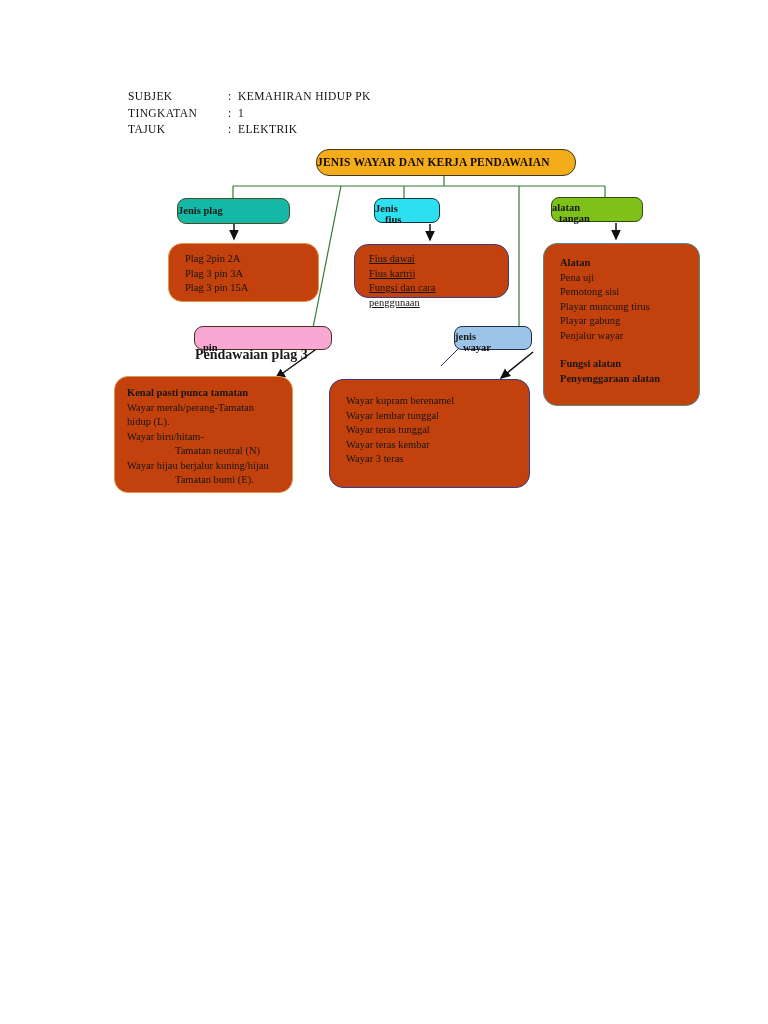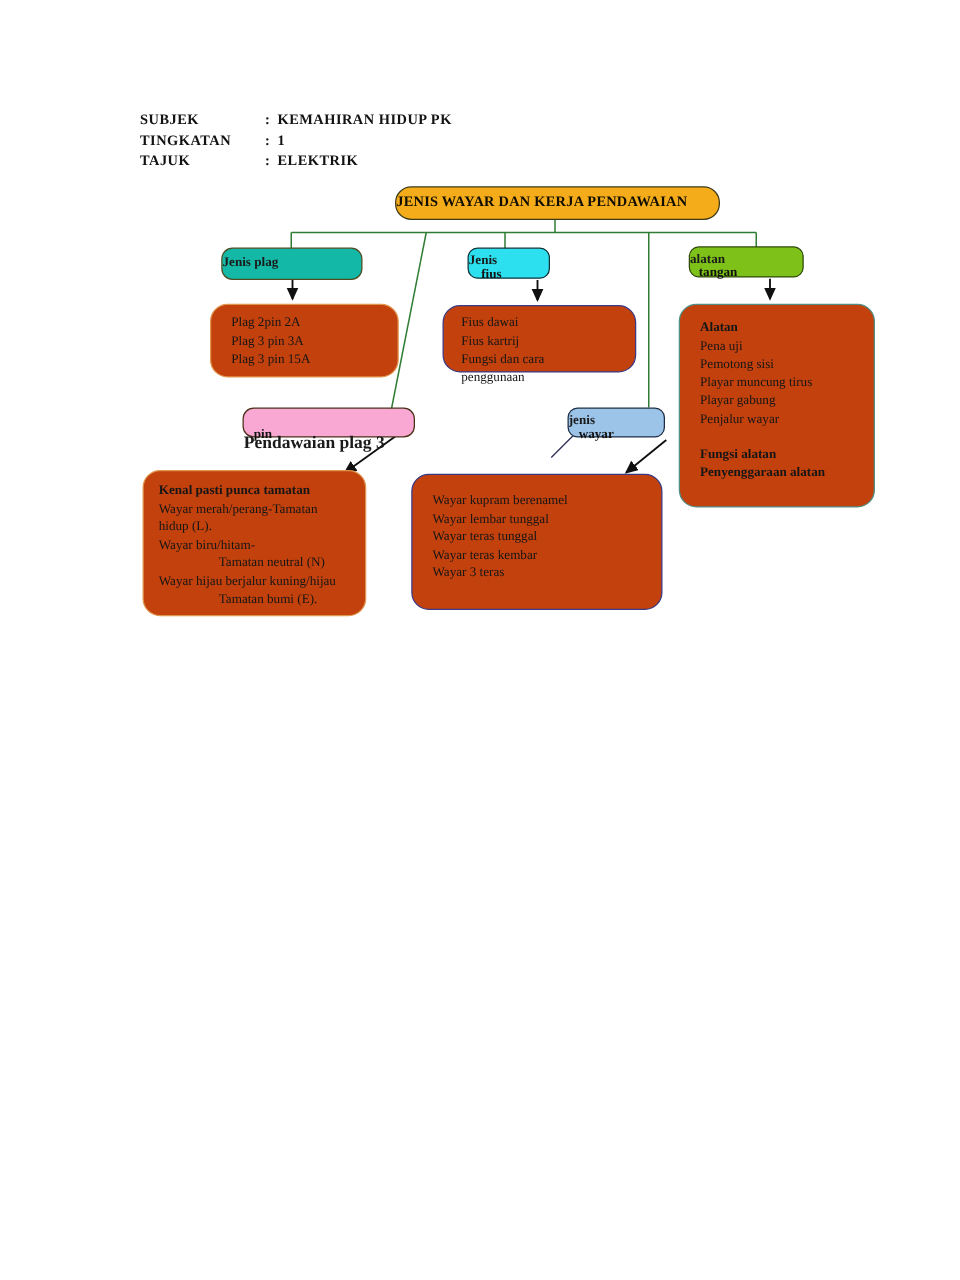--- a/index.html
+++ b/index.html
@@ -25,24 +25,24 @@
     position: absolute;
     left: 0; top: 0;
     width: 768px;
     height: 1024px;
     pointer-events: none;
   }
 
   
   .header {
     position: absolute;
-    left: 112px;
+    left: 128px;
     top: 88px;
     font-family: "Liberation Serif", serif;
-    font-weight: bold;
+    font-weight: normal;
     font-size: 11.5px;
     letter-spacing: 0.4px;
     line-height: 16.5px;
     color: #121212;
   }
   .header .row {
     display: flex;
     white-space: pre;
   }
   .header .lbl { width: 100px; }
@@ -248,21 +248,21 @@
 
   <div class="panel panel-orange" style="left:168px; top:243px; width:151px; height:59px;">
     <div class="lines" style="left:16px; top:8px;">
       <div class="line">Plag 2pin 2A</div>
       <div class="line">Plag 3 pin 3A</div>
       <div class="line">Plag 3 pin 15A</div>
     </div>
   </div>
 
   <div class="panel panel-blue" style="left:354px; top:244px; width:155px; height:54px;">
-    <div class="lines" style="left:14px; top:7px;">
+    <div class="lines" style="left:14px; top:7px;text-decoration:underline;">
       <div class="line">Fius dawai</div>
       <div class="line">Fius kartrij</div>
       <div class="line">Fungsi dan cara</div>
       <div class="line">penggunaan</div>
     </div>
   </div>
 
   <div class="panel panel-teal" style="left:543px; top:243px; width:157px; height:163px;">
     <div class="lines" style="left:16px; top:12px;">
       <div class="line bold">Alatan</div>

